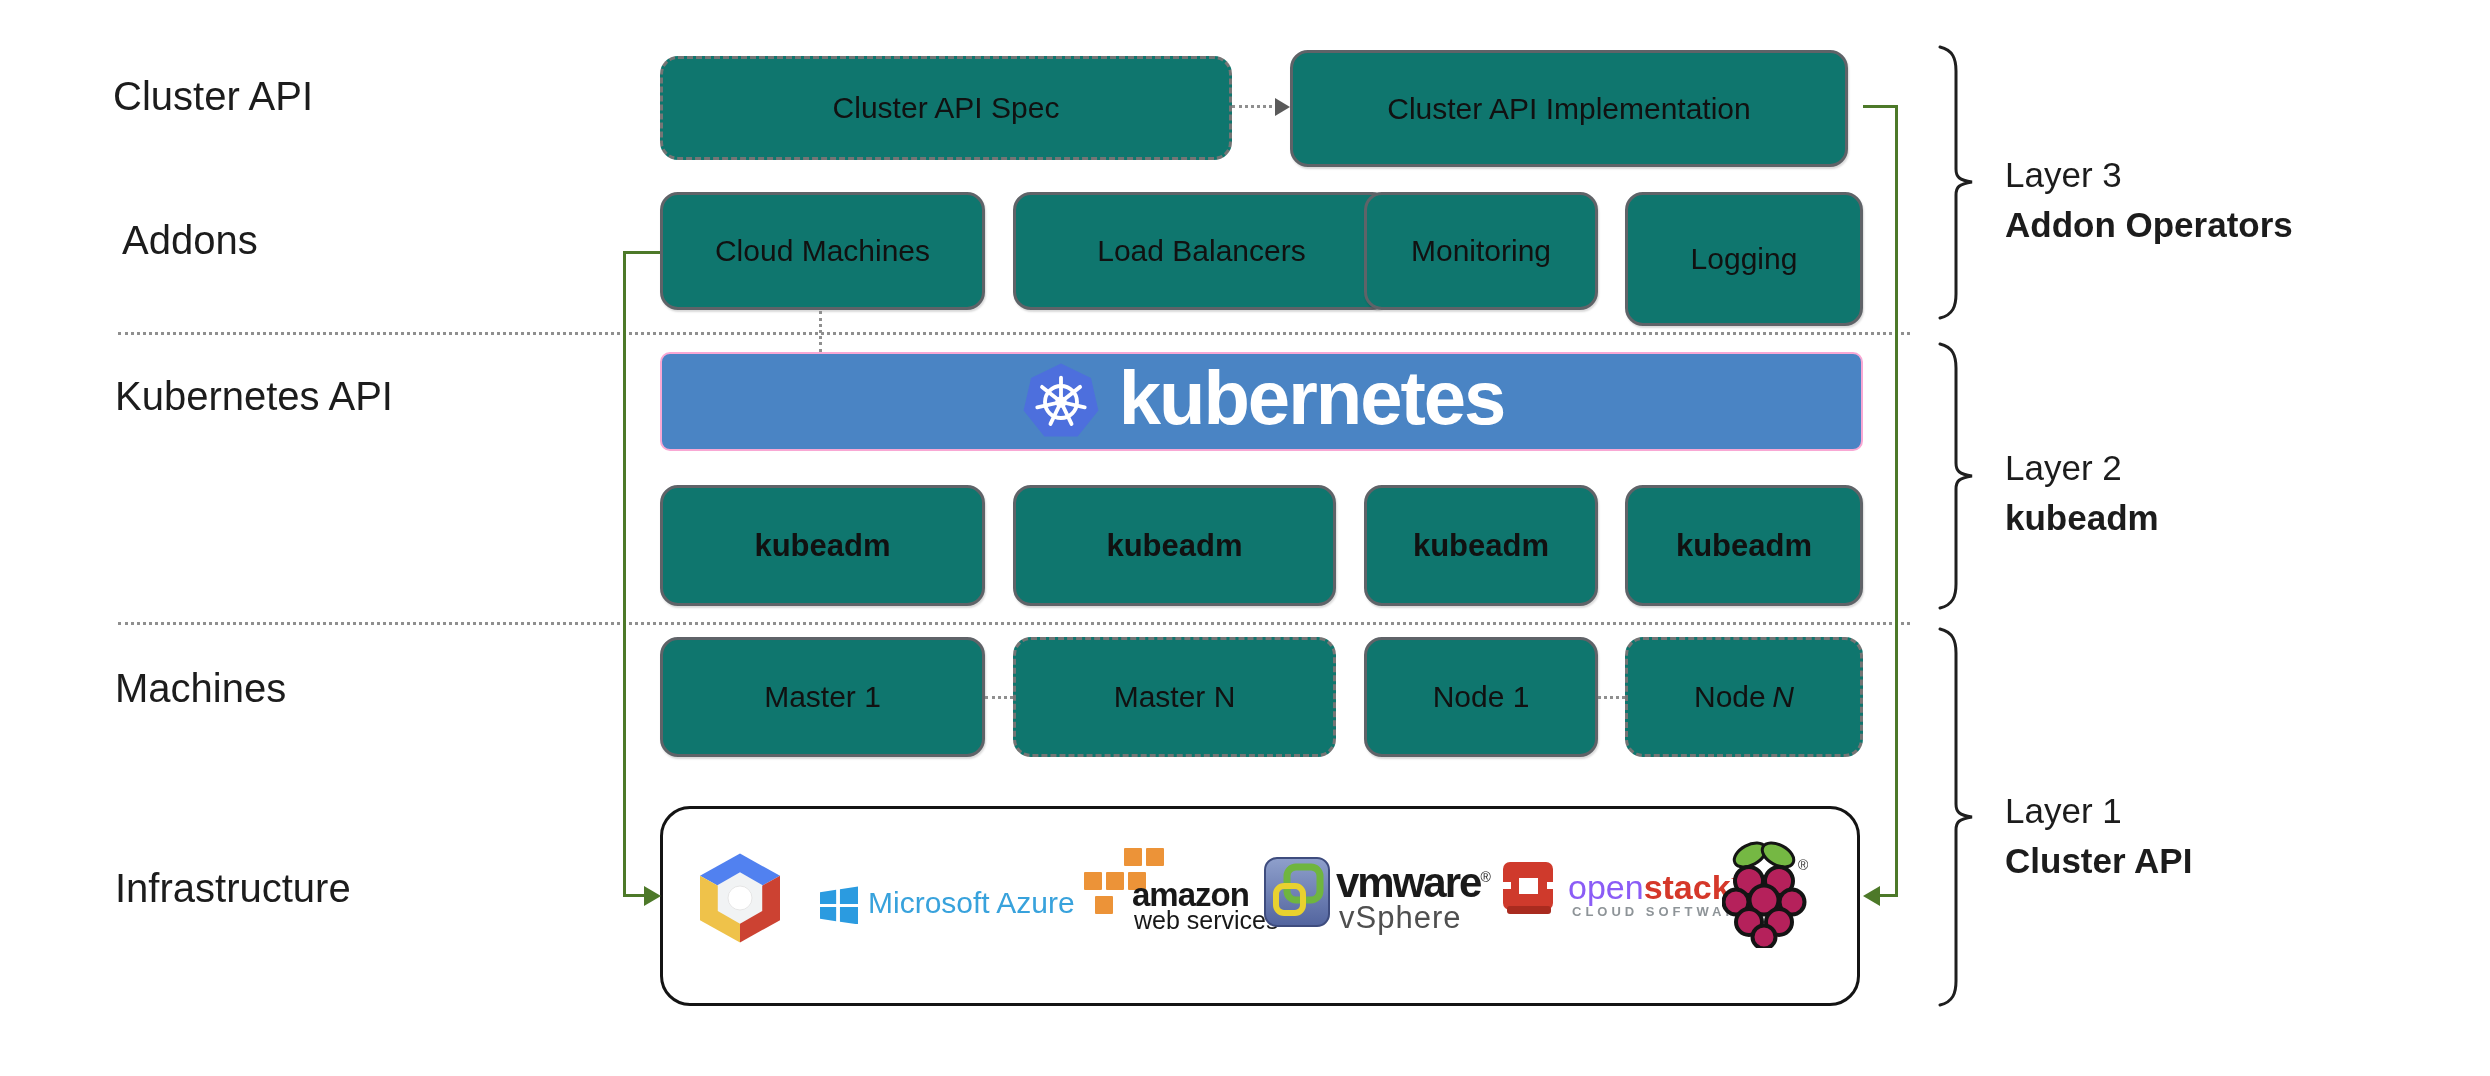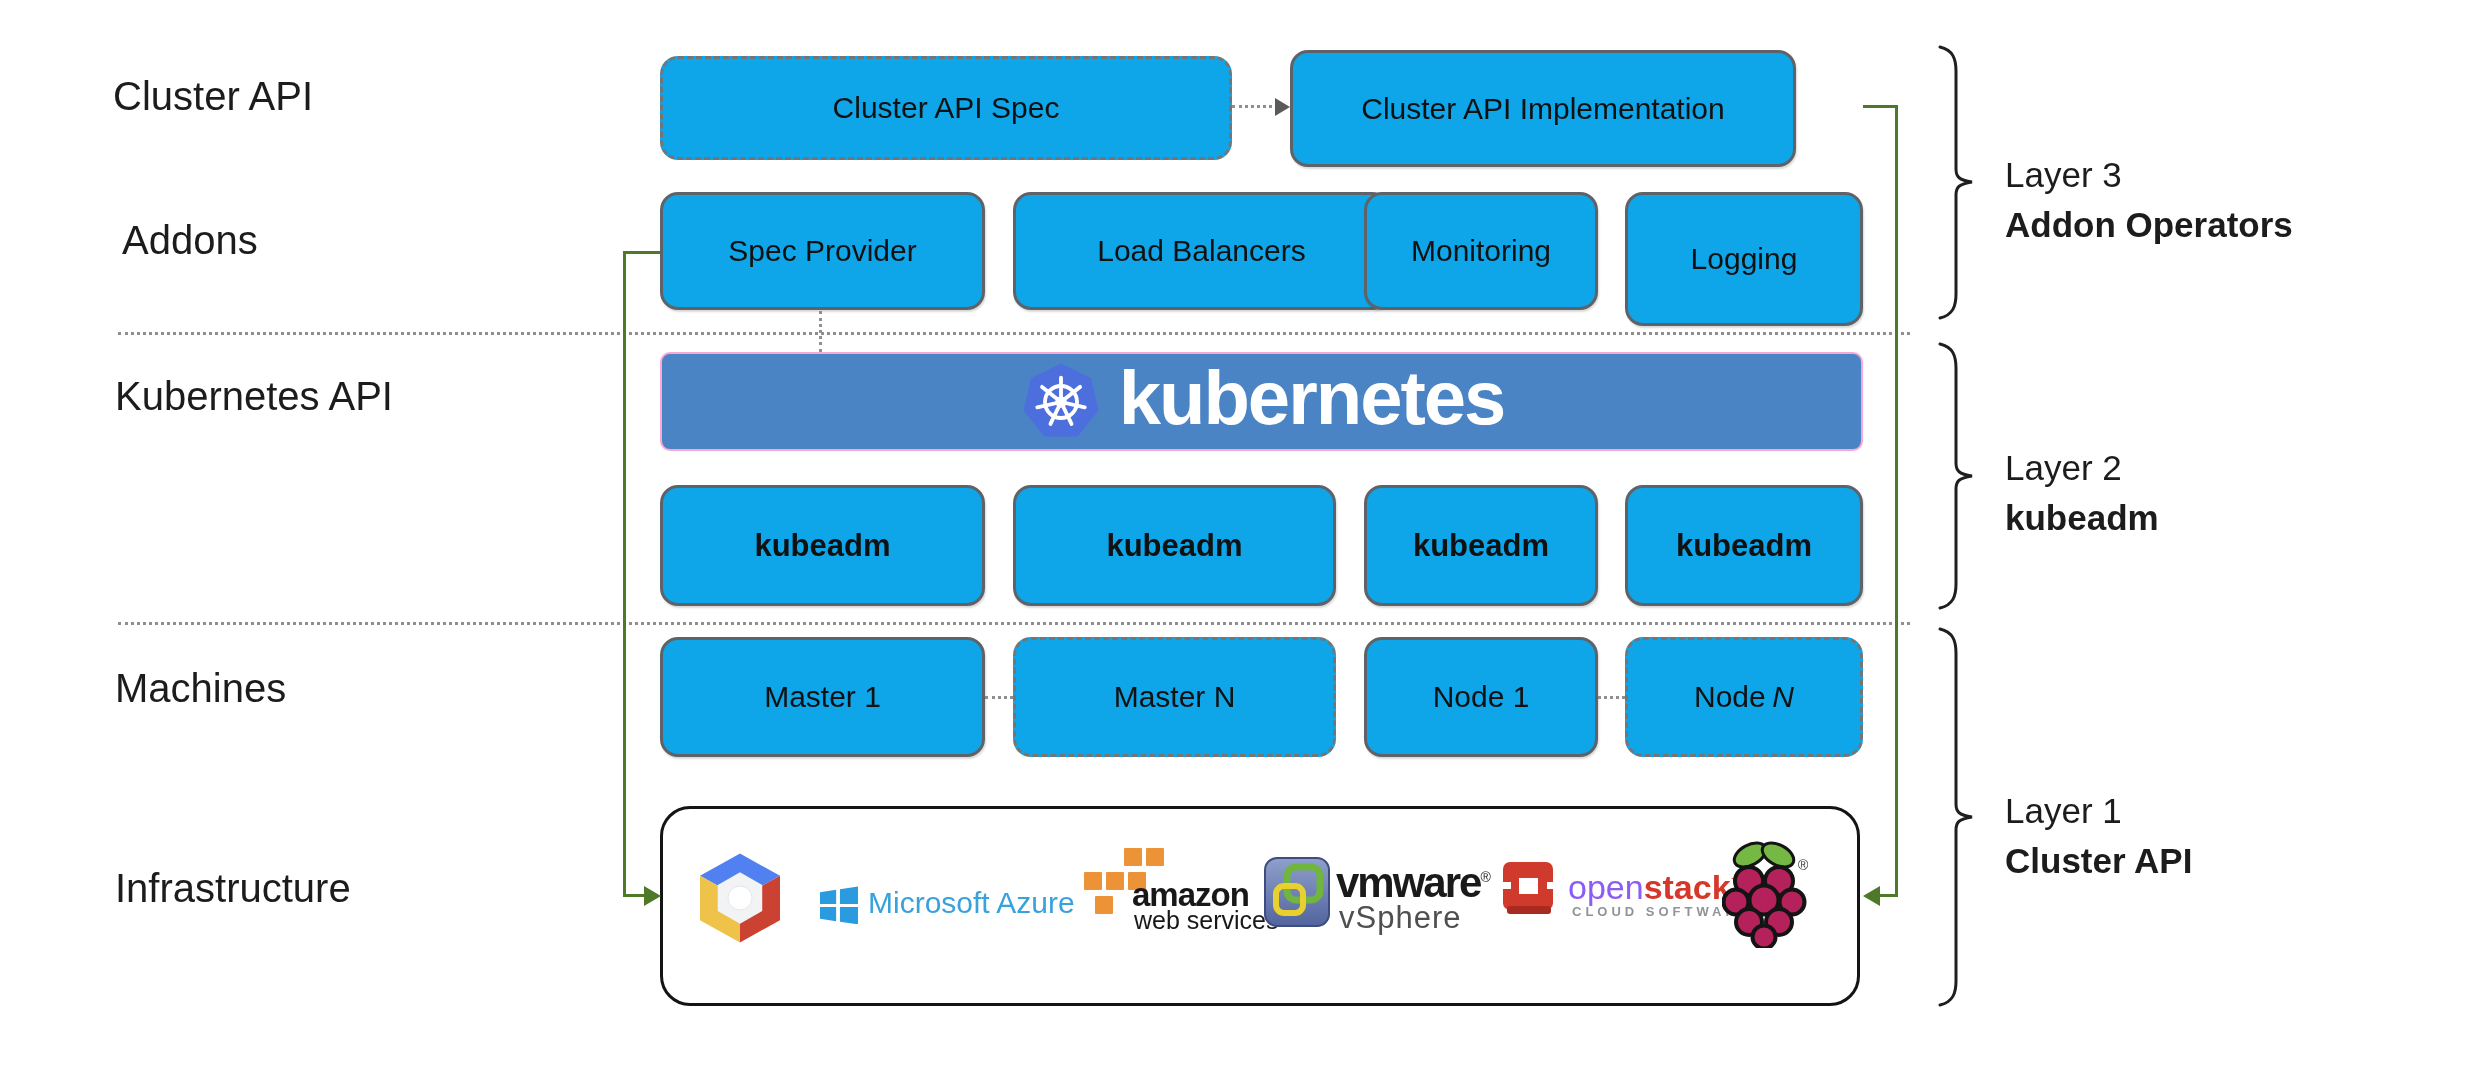--- a/index.html
+++ b/index.html
@@ -4,21 +4,21 @@
 <style>
   html,body{margin:0;padding:0;background:#ffffff;}
   .stage{position:relative;width:2490px;height:1076px;background:#ffffff;overflow:hidden;
          font-family:"Liberation Sans","DejaVu Sans",sans-serif;color:#1c1c1c;}
 
   
   .rowlbl{position:absolute;font-size:40px;color:#1c1c1c;white-space:nowrap;}
 
   
   .dbox{position:absolute;display:flex;align-items:center;justify-content:center;
-        border:3px solid #5f6368;border-radius:18px;background:#0ea5e9;font-size:30px;color:#111;
+        border:3px solid #5f6368;border-radius:18px;background:#0f766e;font-size:30px;color:#111;
         box-shadow:1px 2px 2px rgba(0,0,0,0.15);box-sizing:border-box;white-space:nowrap;}
   .dbox.dashed{border:3px dashed #757575;box-shadow:none;}
   .dbox.bold{font-weight:bold;font-size:31px;}
   .mlabel i{font-style:italic;margin-left:0.22em;}
 
   
   .banner{position:absolute;left:660px;top:352px;width:1203px;height:99px;background:#4a84c4;
           border:2px solid #f9a8d4;border-radius:10px;display:flex;align-items:center;justify-content:center;
           gap:16px;box-sizing:border-box;}
   .banner .wordmark{color:#ffffff;font-weight:bold;font-size:76px;letter-spacing:-2px;
@@ -70,29 +70,29 @@
   <div class="rowlbl" style="left:115px;top:374px;">Kubernetes API</div>
   <div class="rowlbl" style="left:115px;top:666px;">Machines</div>
   <div class="rowlbl" style="left:115px;top:866px;">Infrastructure</div>
 
   <div class="dotsep" style="left:118px;top:332px;width:1792px;"></div>
   <div class="dotsep" style="left:118px;top:622px;width:1792px;"></div>
 
   <div class="dbox dashed" style="left:660px;top:56px;width:572px;height:104px;">
     <span>Cluster API Spec</span>
   </div>
-  <div class="dbox" style="left:1290px;top:50px;width:506px;height:117px;">
+  <div class="dbox" style="left:1290px;top:50px;width:558px;height:117px;">
     <span>Cluster API Implementation</span>
   </div>
 
   <div class="doth" style="left:1232px;top:105px;width:46px;"></div>
   <div class="arr-gray" style="left:1275px;top:98px;"></div>
 
   <div class="dbox" style="left:660px;top:192px;width:325px;height:118px;">
-      <span>Spec Provider</span>
+      <span>Cloud Machines</span>
     </div>
   <div class="dbox" style="left:1013px;top:192px;width:377px;height:118px;">
       <span>Load Balancers</span>
     </div>
   <div class="dbox" style="left:1364px;top:192px;width:234px;height:118px;">
       <span>Monitoring</span>
     </div>
   <div class="dbox" style="left:1625px;top:192px;width:238px;height:134px;">
       <span>Logging</span>
     </div>

